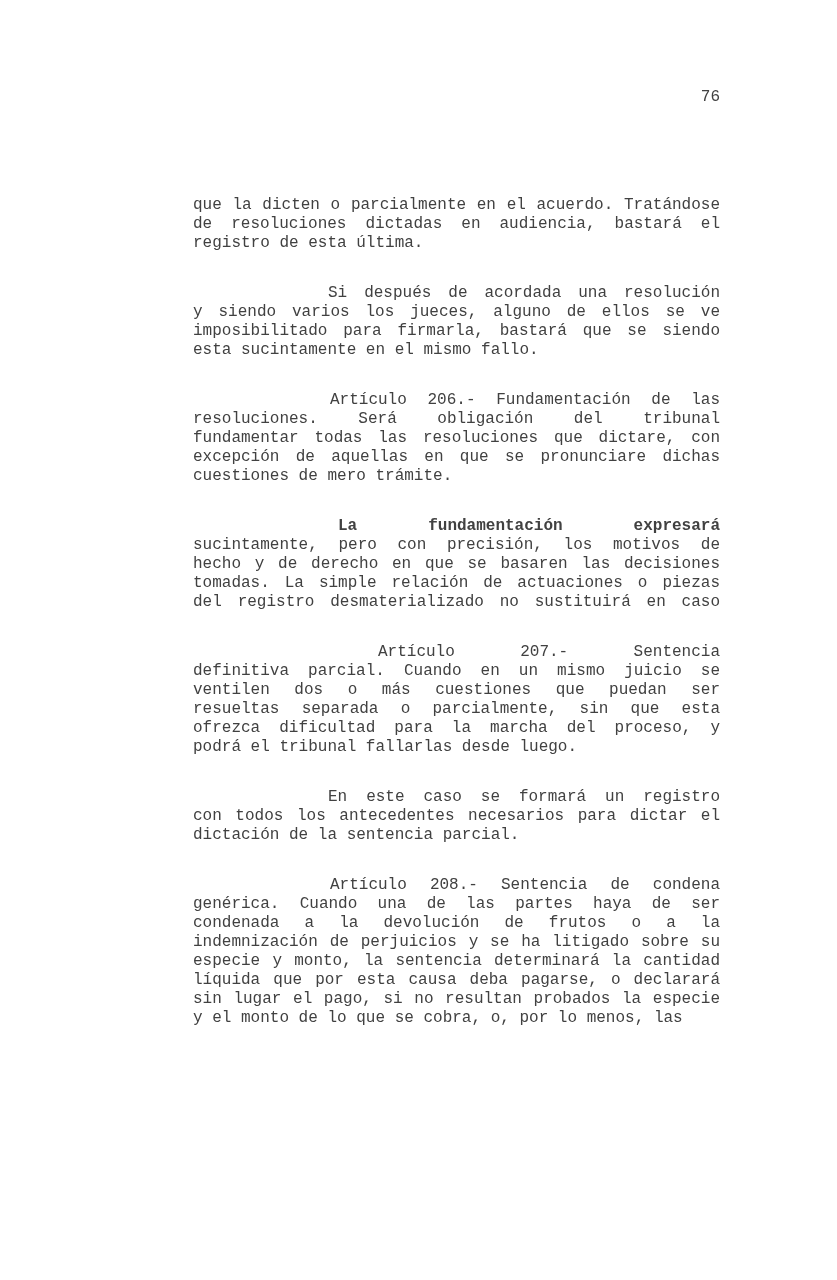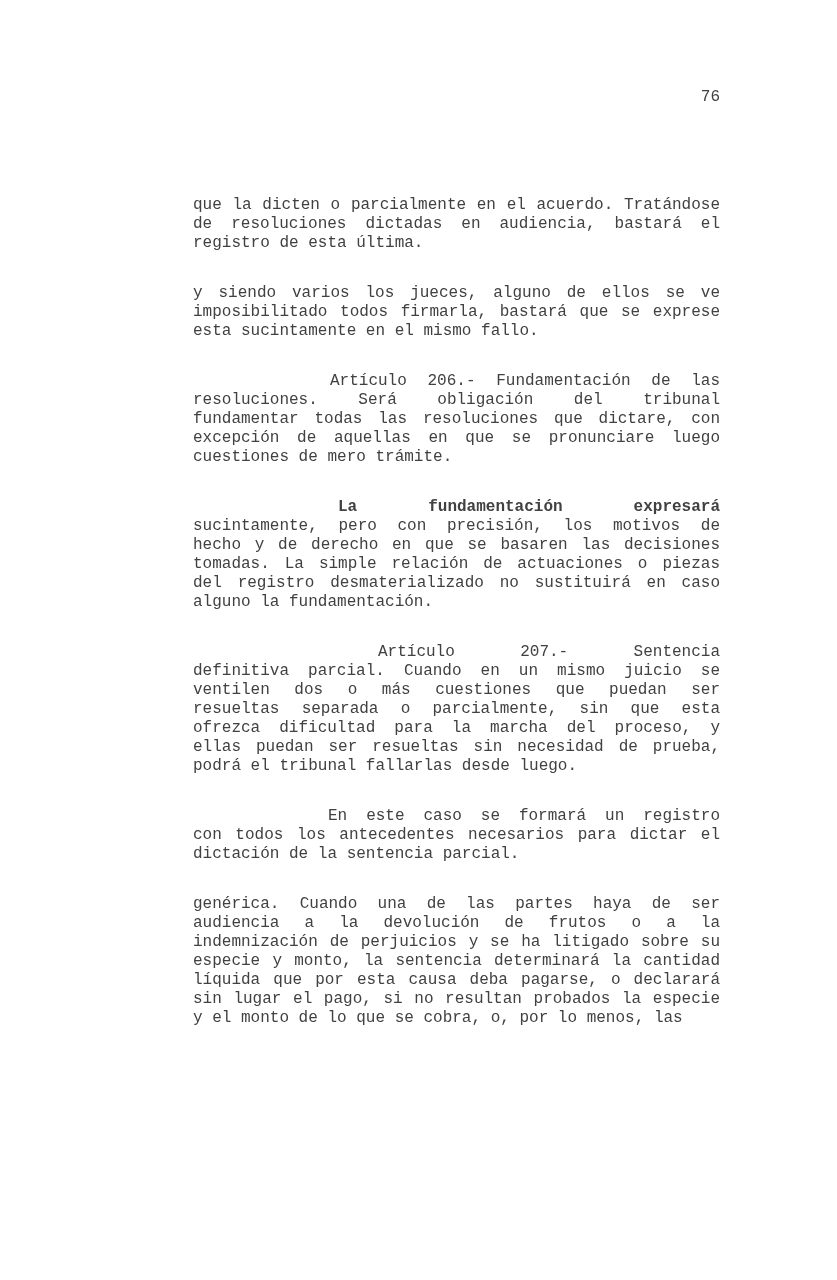--- a/index.html
+++ b/index.html
@@ -53,56 +53,56 @@
 
 <div class="page">
   <div class="page-number">76</div>
   <div class="doc-content">
       <div class="paragraph">
         <div class="line">que la dicten o parcialmente en el acuerdo. Tratándose</div>
         <div class="line">de resoluciones dictadas en audiencia, bastará el</div>
         <div class="line last">registro de esta última.</div>
       </div>
       <div class="paragraph">
+        <div class="line" style="padding-left: 135px;">Si después de acordada una resolución</div>
         <div class="line">y siendo varios los jueces, alguno de ellos se ve</div>
-        <div class="line">imposibilitado todos firmarla, bastará que se exprese</div>
+        <div class="line">imposibilitado para firmarla, bastará que se siendo</div>
         <div class="line last">esta sucintamente en el mismo fallo.</div>
       </div>
       <div class="paragraph">
         <div class="line" style="padding-left: 137px;">Artículo 206.- Fundamentación de las</div>
         <div class="line">resoluciones. Será obligación del tribunal</div>
         <div class="line">fundamentar todas las resoluciones que dictare, con</div>
-        <div class="line">excepción de aquellas en que se pronunciare luego</div>
+        <div class="line">excepción de aquellas en que se pronunciare dichas</div>
         <div class="line last">cuestiones de mero trámite.</div>
       </div>
       <div class="paragraph">
         <div class="line" style="padding-left: 145px; font-weight: bold;">La fundamentación expresará</div>
         <div class="line">sucintamente, pero con precisión, los motivos de</div>
         <div class="line">hecho y de derecho en que se basaren las decisiones</div>
         <div class="line">tomadas. La simple relación de actuaciones o piezas</div>
         <div class="line">del registro desmaterializado no sustituirá en caso</div>
-        <div class="line last">alguno la fundamentación.</div>
       </div>
       <div class="paragraph">
         <div class="line" style="padding-left: 185px;">Artículo 207.- Sentencia</div>
         <div class="line">definitiva parcial. Cuando en un mismo juicio se</div>
         <div class="line">ventilen dos o más cuestiones que puedan ser</div>
         <div class="line">resueltas separada o parcialmente, sin que esta</div>
         <div class="line">ofrezca dificultad para la marcha del proceso, y</div>
-        <div class="line">ellas puedan ser resueltas sin necesidad de prueba,</div>
         <div class="line last">podrá el tribunal fallarlas desde luego.</div>
       </div>
       <div class="paragraph">
         <div class="line" style="padding-left: 135px;">En este caso se formará un registro</div>
         <div class="line">con todos los antecedentes necesarios para dictar el</div>
         <div class="line last">dictación de la sentencia parcial.</div>
       </div>
       <div class="paragraph">
+        <div class="line" style="padding-left: 137px;">Artículo 208.- Sentencia de condena</div>
         <div class="line">genérica. Cuando una de las partes haya de ser</div>
-        <div class="line">audiencia a la devolución de frutos o a la</div>
+        <div class="line">condenada a la devolución de frutos o a la</div>
         <div class="line">indemnización de perjuicios y se ha litigado sobre su</div>
         <div class="line">especie y monto, la sentencia determinará la cantidad</div>
         <div class="line">líquida que por esta causa deba pagarse, o declarará</div>
         <div class="line">sin lugar el pago, si no resultan probados la especie</div>
         <div class="line last">y el monto de lo que se cobra, o, por lo menos, las</div>
       </div>
     </div>
 </div>
 
 </body></html>

